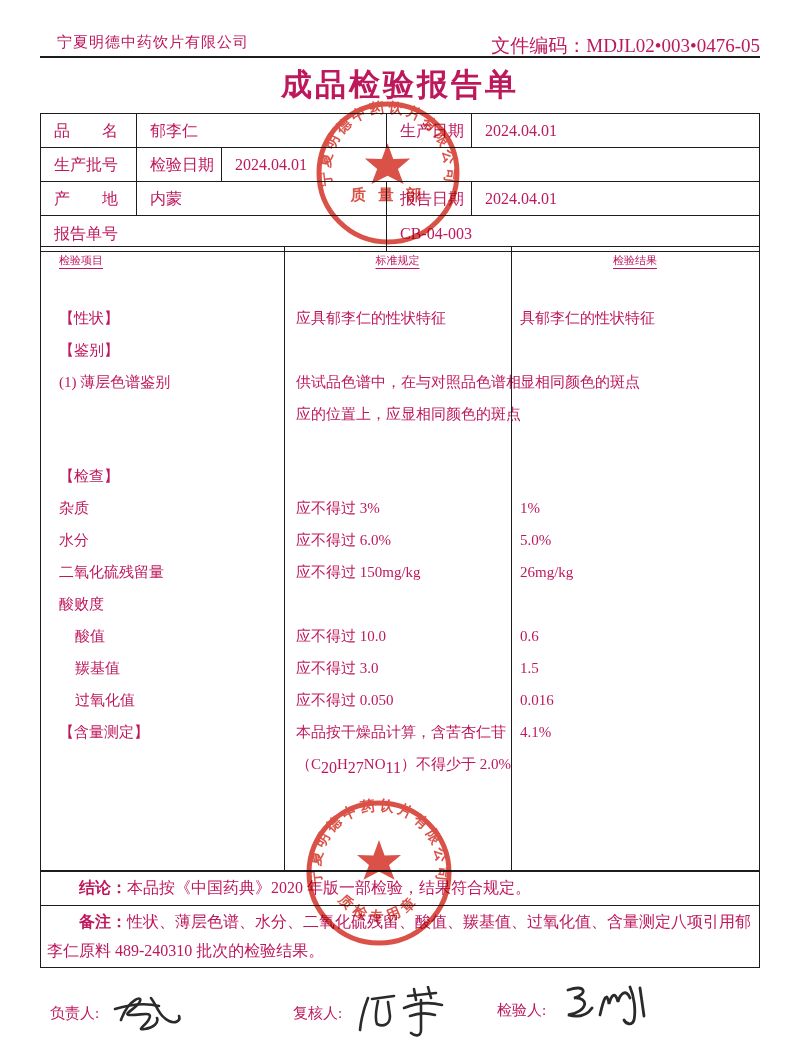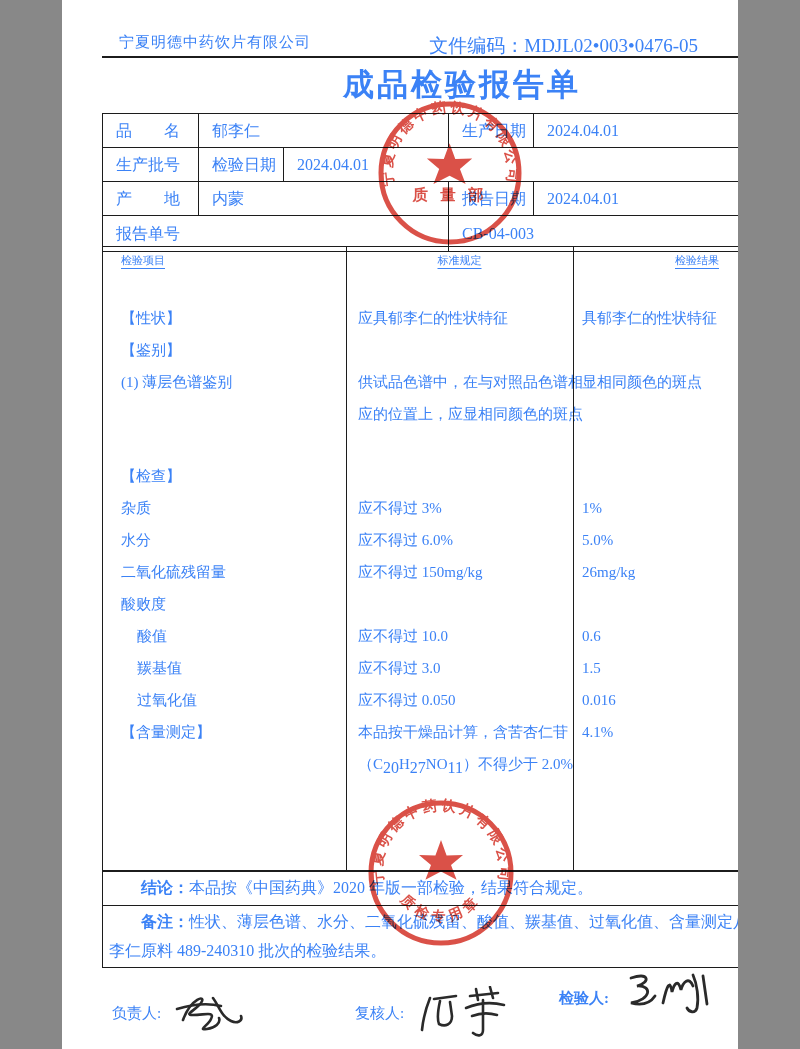--- a/index.html
+++ b/index.html
@@ -1,18 +1,18 @@
 <!DOCTYPE html>
 <html><head>
 <meta charset="utf-8">
 <style>
   html,body{margin:0;padding:0;background:#888;}
   .page{
-    position:relative;width:676px;height:1049px;background:#ffffff;
-    font-family:"Liberation Serif","DejaVu Serif",serif;color:#3b82f6;
+    position:relative;width:800px;height:1049px;background:#ffffff;
+    font-family:"Liberation Serif","DejaVu Serif",serif;color:#be185d;
     overflow:hidden;margin:0 auto;
   }
   
   .hdr-company{position:absolute;left:57px;top:33px;font-size:15px;letter-spacing:1px;}
   .hdr-code{position:absolute;right:40px;top:33px;font-size:19px;}
   .hdr-rule{position:absolute;left:40px;top:56px;width:720px;height:2px;background:#1c1c1c;}
   .title{
     position:absolute;left:0;top:64px;width:800px;text-align:center;
     font-family:"Liberation Sans","DejaVu Sans",sans-serif;
     font-size:31px;font-weight:bold;letter-spacing:3px;
@@ -205,21 +205,21 @@
           <path d="M28 15 C26 24 25 33 27 38 C33 41 40 39 40 30 L38 16"></path>
           <path d="M58 10 L86 7"></path>
           <path d="M64 3 L66 14"></path>
           <path d="M78 1 L81 12"></path>
           <path d="M54 22 C66 17 80 16 92 19"></path>
           <path d="M71 14 L71 44 C71 50 66 51 61 47"></path>
           <path d="M60 30 C68 27 78 27 85 29"></path>
         </g>
       </svg>
     </div>
-    <div class="sig-group" style="left:497px;top:2px;font-weight:bold;">
+    <div class="sig-group" style="left:497px;top:14px;">
       <span class="sig-label">检验人:</span>
       <svg class="sig-svg" width="120" height="56" viewBox="0 0 120 56">
         <g fill="none" stroke="#2a2a2a" stroke-width="2.8" stroke-linecap="round">
           <path d="M14 8 C32 2 34 12 20 16 C36 15 34 30 14 33 C26 36 34 32 38 26"></path>
           <path d="M46 33 C50 15 53 9 55 22 C57 14 61 8 64 20 C66 12 72 6 76 16"></path>
           <path d="M76 5 C80 14 82 28 80 38 C78 44 72 42 70 38"></path>
           <path d="M86 6 L90 34"></path>
         </g>
       </svg>
     </div>

